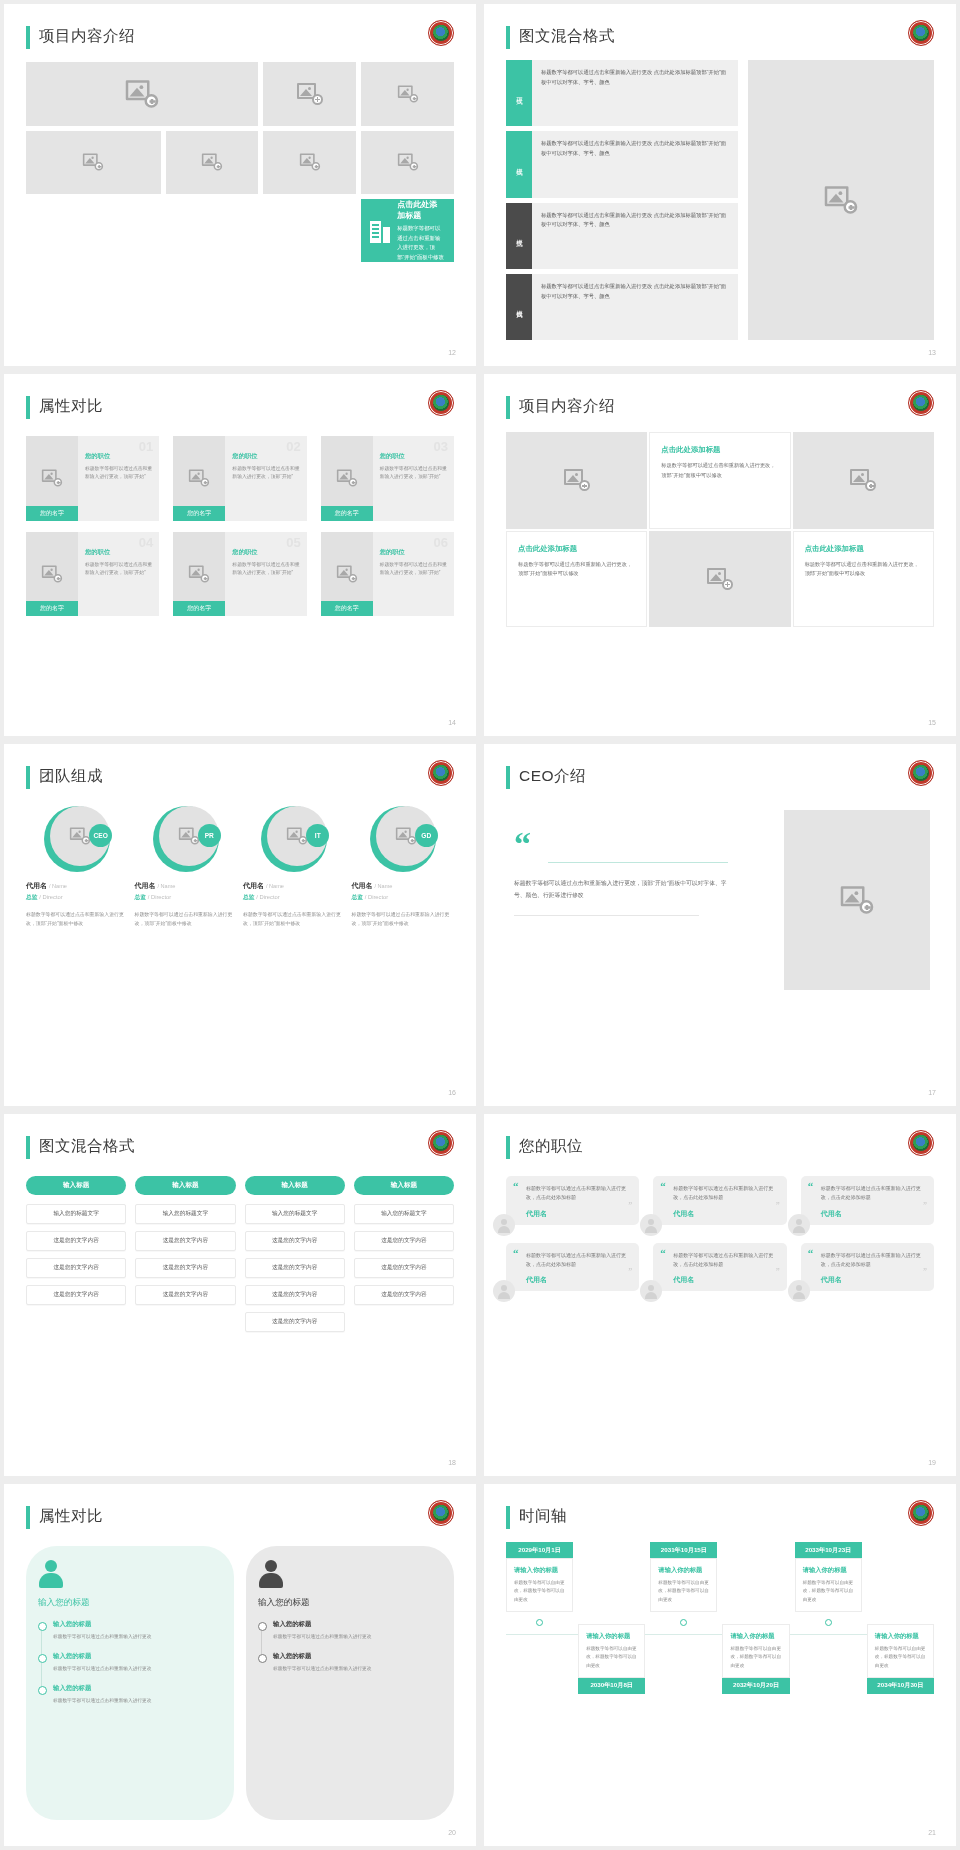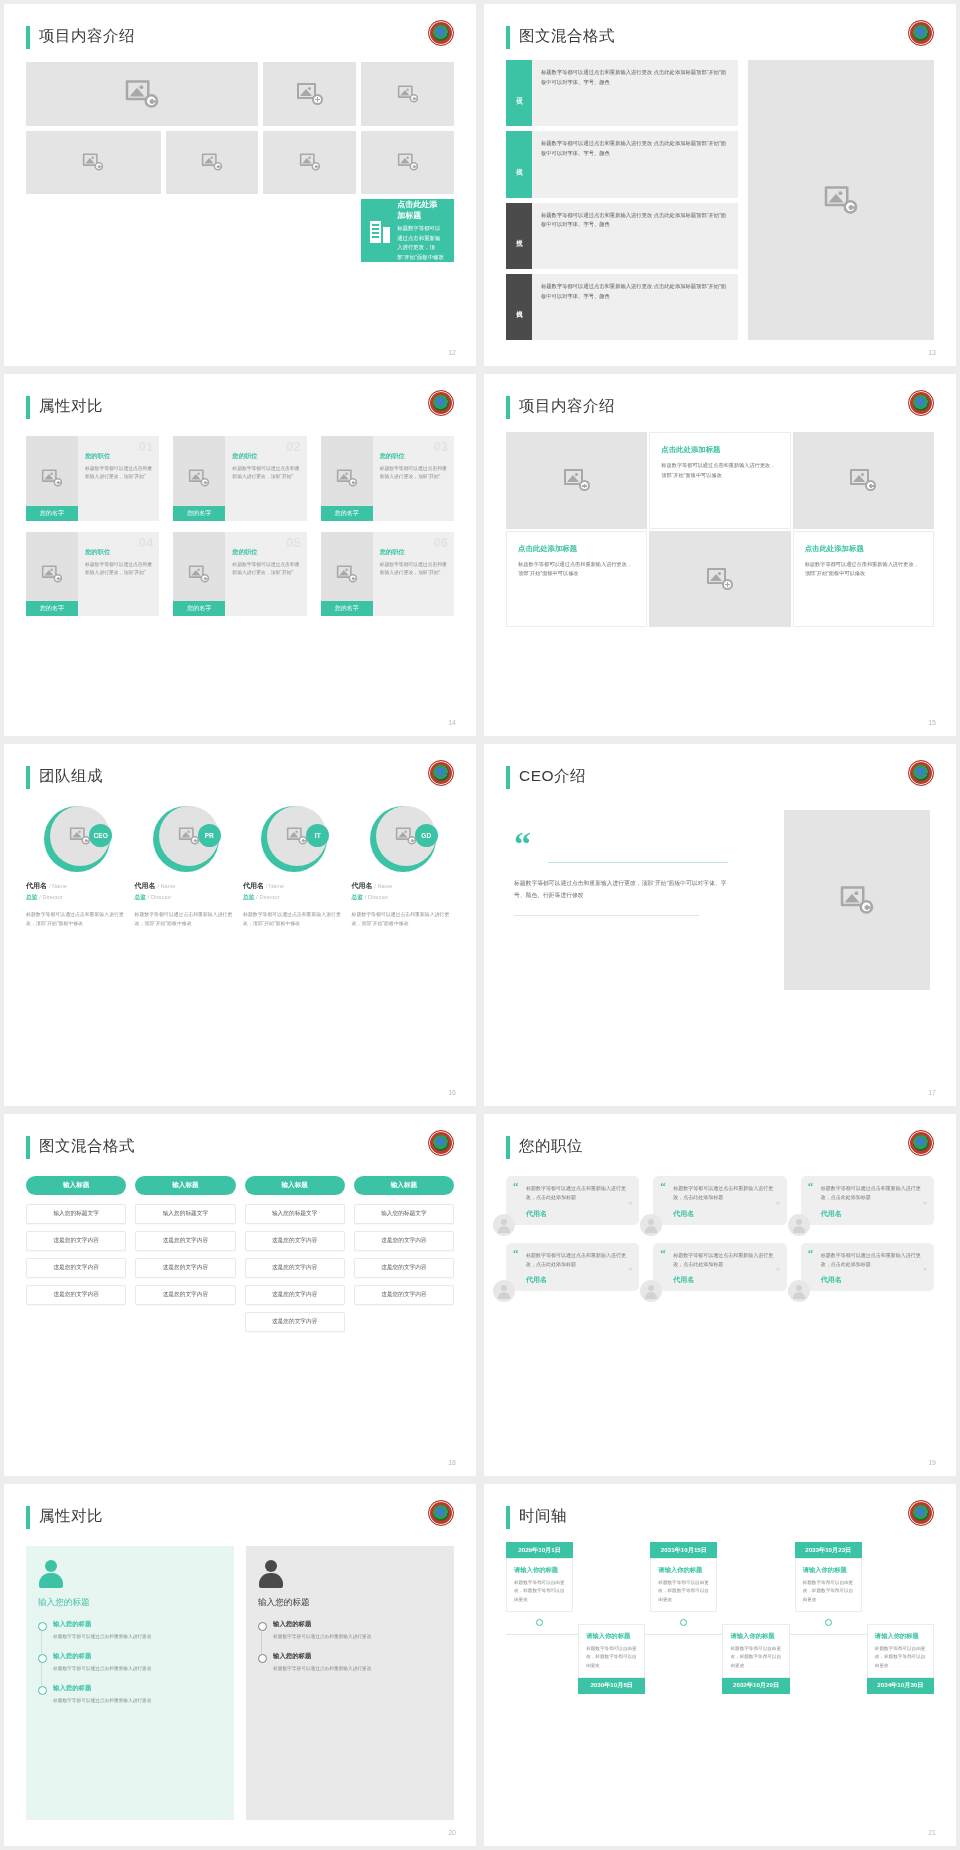--- a/index.html
+++ b/index.html
@@ -118,21 +118,21 @@
   .bub .qb{position:absolute;right:7px;bottom:16px;font-size:8px;color:#cfcfcf;font-weight:bold;
     line-height:.6;font-family:"Liberation Serif",serif;}
   .bub p{font-size:5px;line-height:1.85;color:#777;}
   .bub h6{color:#3cc3a5;font-size:7px;margin-top:6px;}
   .bub .pi{position:absolute;left:-13px;bottom:-11px;width:22px;height:22px;border-radius:50%;background:#e7e7e7;}
   .bub .pi::before{content:"";position:absolute;left:8px;top:5px;width:6px;height:6px;border-radius:50%;background:#d2d2d2;}
   .bub .pi::after{content:"";position:absolute;left:5px;top:12px;width:12px;height:7px;border-radius:6px 6px 0 0;background:#d2d2d2;}
 
   
   .s20{position:absolute;left:22px;top:62px;right:22px;bottom:26px;display:flex;gap:12px;}
-  .cmp{flex:1;padding:14px 12px;position:relative;}
+  .cmp{flex:1;padding:14px 12px;position:relative;border-radius:31px;}
   .cmp.a{background:#e8f6f2;} .cmp.b{background:#e9e9e9;}
   .per{width:26px;height:28px;position:relative;margin-bottom:9px;}
   .per .hd{position:absolute;left:7px;top:0;width:12px;height:12px;border-radius:50%;}
   .per .bd{position:absolute;left:1px;top:13px;width:24px;height:15px;border-radius:11px 11px 2px 2px;}
   .per.a .hd,.per.a .bd{background:#3cc3a5;}
   .per.b .hd,.per.b .bd{background:#4a4a4a;}
   .cmp-t{font-size:8.6px;margin-bottom:11px;}
   .cmp.a .cmp-t{color:#3cc3a5;} .cmp.b .cmp-t{color:#3a3a3a;}
   .stp{padding-left:15px;position:relative;margin-bottom:11px;}
   .stp::before{content:"";position:absolute;left:0;top:2px;width:7px;height:7px;border-radius:50%;

